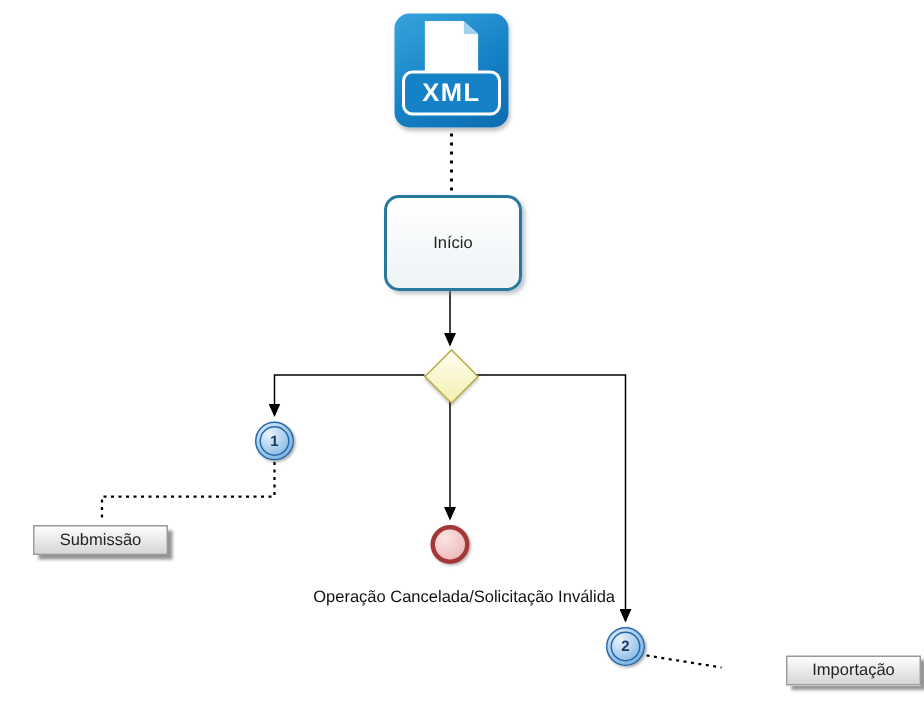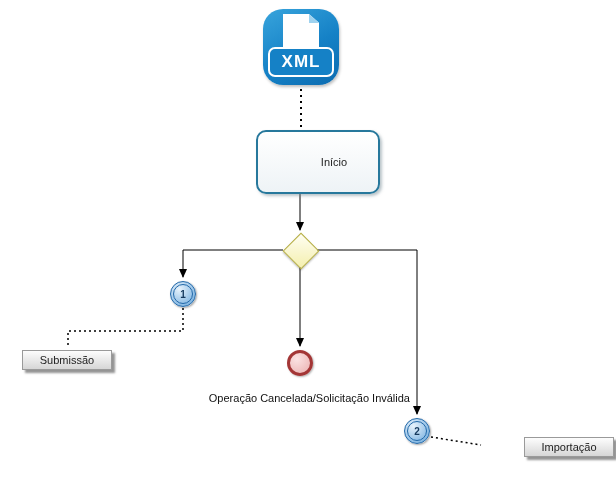--- a/index.html
+++ b/index.html
@@ -15,21 +15,21 @@
     position: absolute;
     left: 0; top: 0;
     width: 616px; height: 478px;
     pointer-events: none;
   }
 
   
   .xml-icon {
     position: absolute; left: 263px; top: 9px;
     width: 76px; height: 76px;
-    border-radius: 20px;
+    border-radius: 10px;
     background: linear-gradient(150deg, #38a4dc 0%, #1581c6 55%, #0d6cb0 100%);
     box-shadow: 1px 2px 3px rgba(0,0,0,0.25);
   }
   .xml-page {
     position: absolute; left: 20px; top: 5px;
     width: 36px; height: 44px;
     background: #ffffff;
     clip-path: polygon(0 0, 72% 0, 100% 20%, 100% 100%, 0 100%);
   }
   .xml-fold {
@@ -53,21 +53,21 @@
 
   
   .start-node {
     position: absolute; left: 256px; top: 130px;
     width: 88px; height: 60px;
     border: 2px solid #27789c;
     border-radius: 10px;
     background: linear-gradient(#ffffff, #eef3f6);
     box-shadow: 2px 2px 3px rgba(120,140,150,0.5);
     display: flex; align-items: center; justify-content: center;
-    font-size: 11px; color: #222222; padding-left: 32px;
+    font-size: 11px; color: #222222;
   }
 
   
   .gateway {
     position: absolute; left: 288px; top: 238px;
     width: 24px; height: 24px;
     transform: rotate(45deg);
     background: linear-gradient(135deg, #fffef2, #f4efae);
     border: 1px solid #b5ad3e;
     box-shadow: 1px 1px 2px rgba(0,0,0,0.25);

